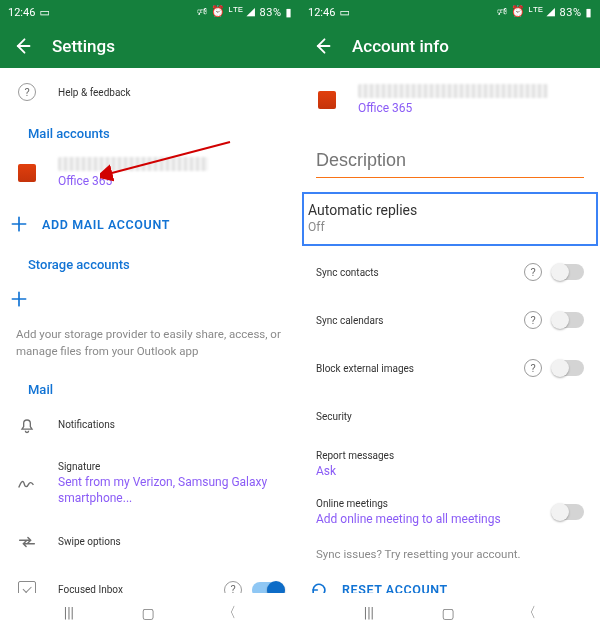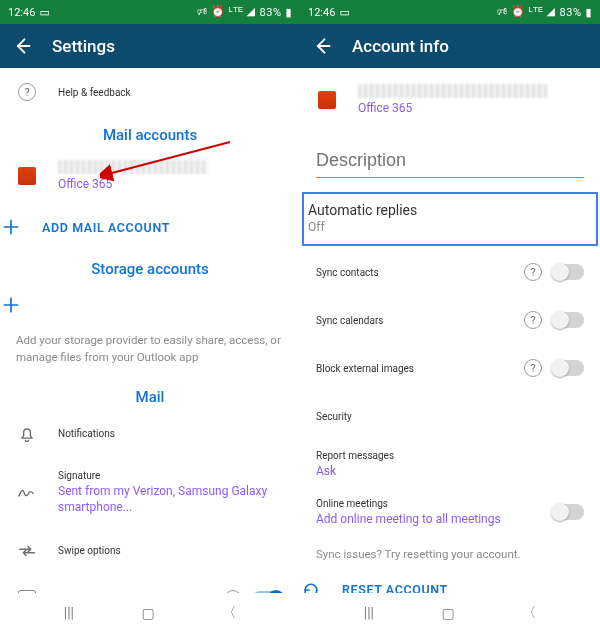--- a/index.html
+++ b/index.html
@@ -32,21 +32,21 @@
     font-size: 11px;
     padding: 0 8px;
     justify-content: space-between;
   }
   .sb-left, .sb-right { display: flex; align-items: center; gap: 4px; }
   .sb-right span { letter-spacing: 0.5px; }
 
   
   .headerbar {
     height: 44px;
-    background: #0c4a6e;
+    background: #15803d;
     color: #fff;
     display: flex;
     align-items: center;
     padding: 0 12px;
     gap: 20px;
   }
   .headerbar .title { font-size: 17px; font-weight: 500; }
   .back-icon { width: 20px; height: 20px; cursor: pointer; }
 
   
@@ -62,39 +62,38 @@
   }
   .row.tight { padding-top: 8px; padding-bottom: 8px; }
   .row .leading { width: 22px; height: 22px; display: flex; align-items: center; justify-content: center; flex-shrink: 0; }
   .row .body { flex: 1; min-width: 0; }
   .row .body .primary { font-size: 10px; color: #333; }
   .row .body .secondary { font-size: 12px; color: #8b5cf6; margin-top: 2px; line-height: 1.35; }
   .row .trailing { display: flex; align-items: center; gap: 10px; }
 
   
   .section-label {
-    font-size: 15px;
+    font-size: 13px;
     color: #1173d4;
-    padding: 10px 16px 4px;
+    padding: 10px 28px 4px;
     font-weight: 500;
-    text-align: center;
   }
   .helper {
     font-size: 11.5px;
     color: #8a8a8a;
     padding: 4px 16px 12px;
     line-height: 1.45;
   }
 
   
   .action-row {
     display: flex;
     align-items: center;
-    padding: 12px 0;
-    gap: 20px;
+    padding: 12px 8px;
+    gap: 12px;
     color: #1173d4;
     cursor: pointer;
   }
   .action-row .label { font-size: 12.5px; font-weight: 600; letter-spacing: 0.6px; }
   .plus-icon { width: 22px; height: 22px; display: flex; align-items: center; justify-content: center; }
 
   
   .blur {
     height: 14px;
     width: 150px;

